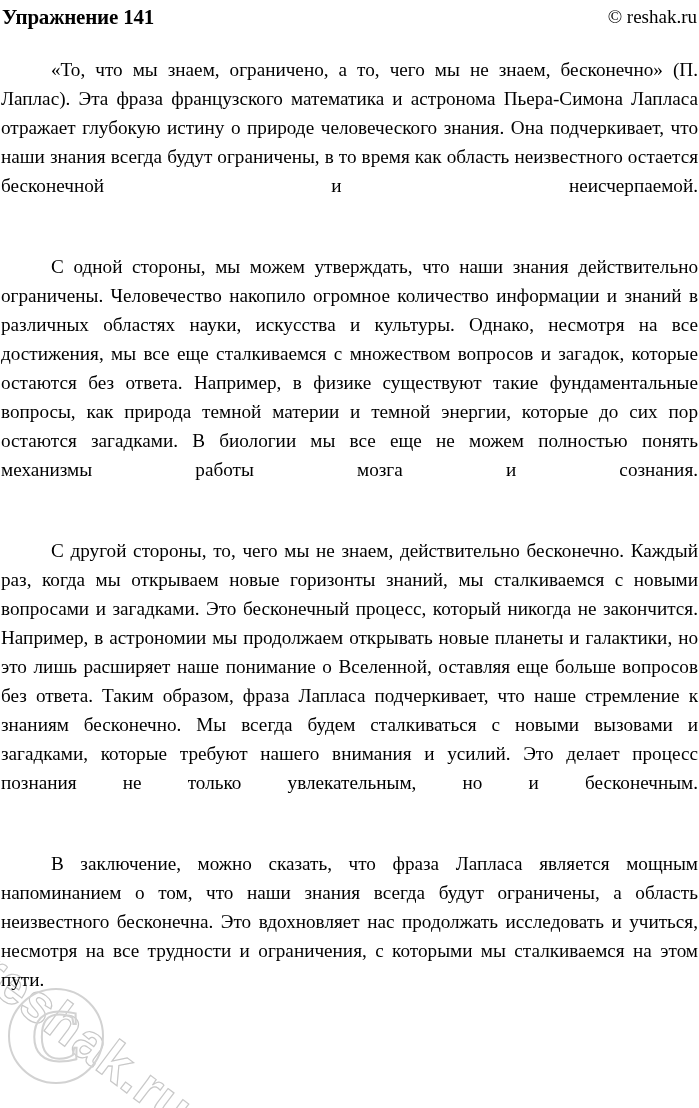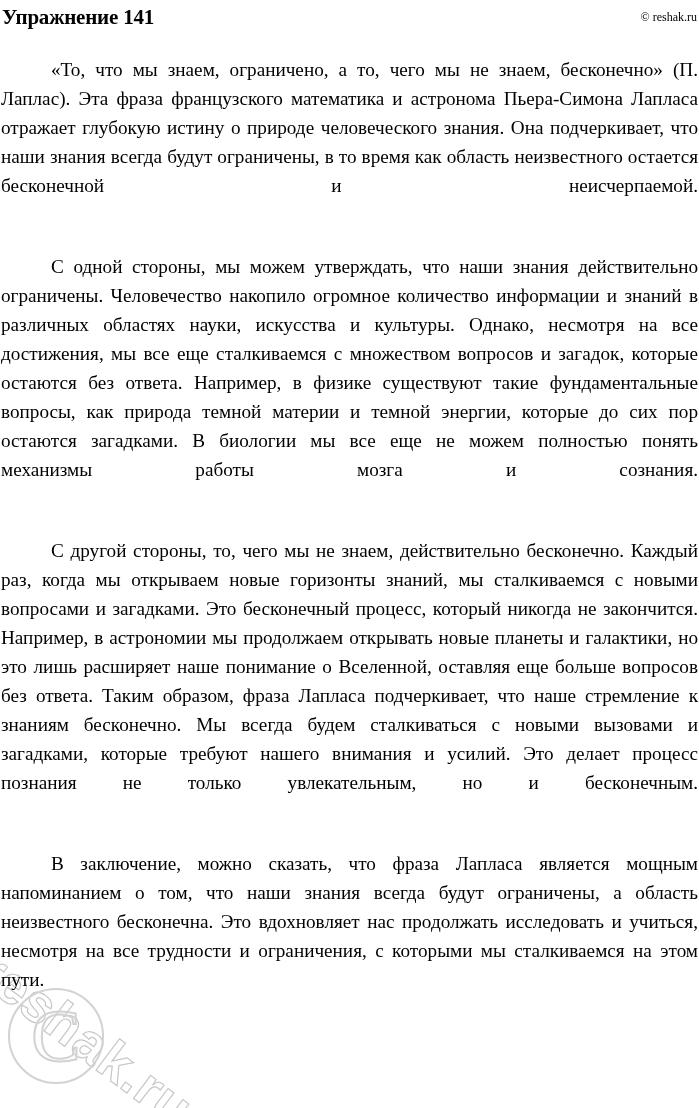--- a/index.html
+++ b/index.html
@@ -33,21 +33,21 @@
   }
   .doc-title {
     font-size: 21px;
     font-weight: bold;
     line-height: 26px;
     letter-spacing: -0.2px;
     padding-left: 2px;
     white-space: nowrap;
   }
   .copyright {
-    font-size: 12px;
+    font-size: 19px;
     font-weight: normal;
     line-height: 26px;
     padding-right: 2px;
     white-space: nowrap;
   }
 
   
   .content {
     position: absolute;
     top: 40px;

